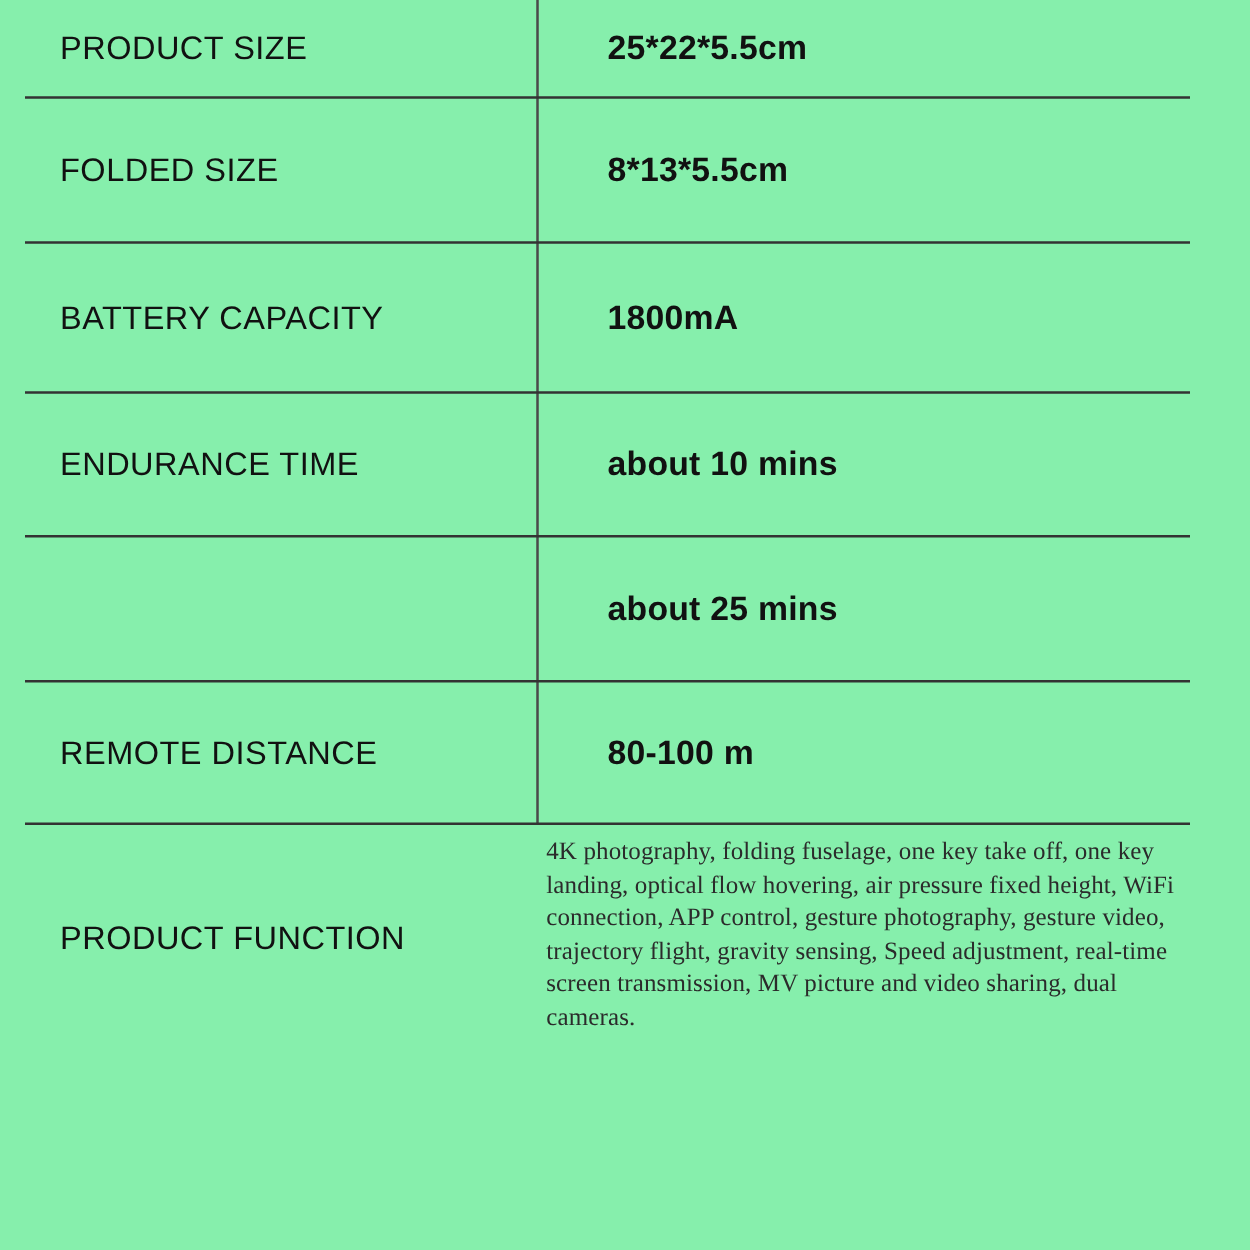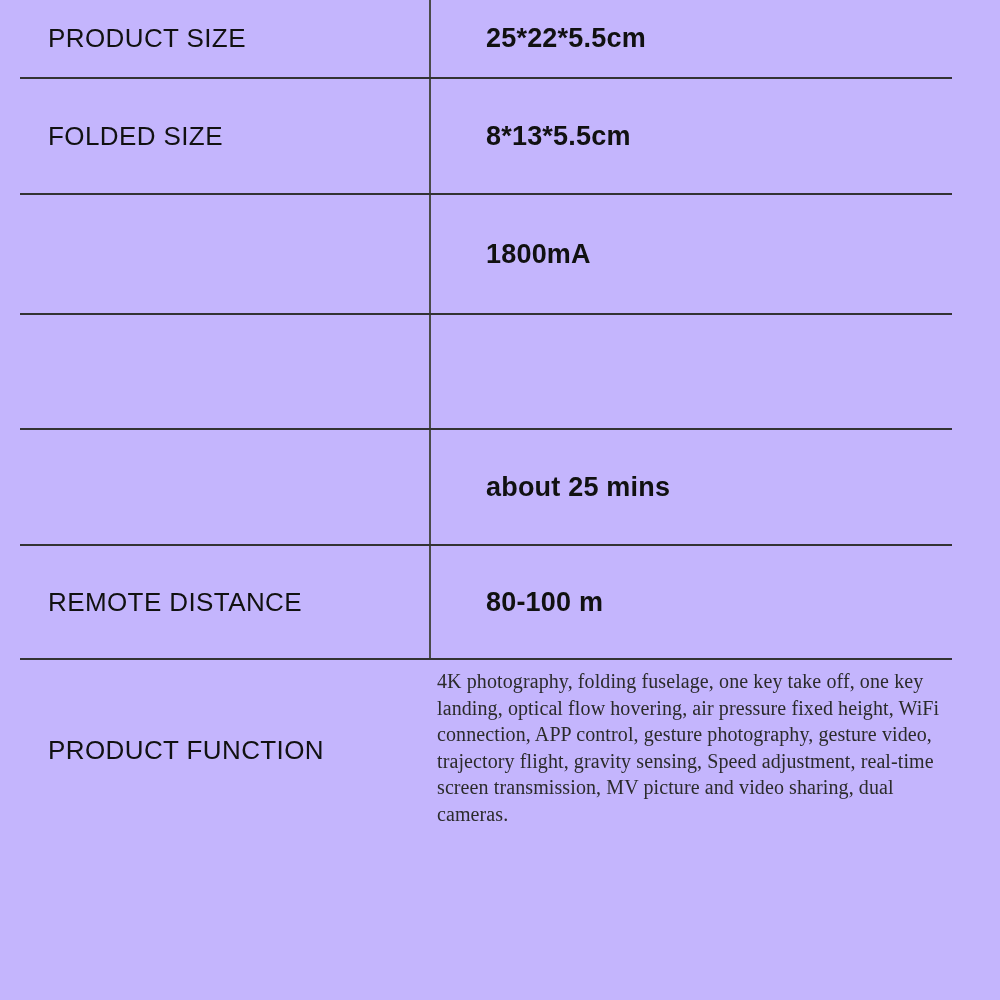--- a/index.html
+++ b/index.html
@@ -13,21 +13,21 @@
     height: 1000px;
     overflow: hidden;
     font-family: "Liberation Sans", sans-serif;
     -webkit-font-smoothing: antialiased;
   }
 
   #spec-sheet {
     position: relative;
     width: 1000px;
     height: 1000px;
-    background: #c4b5fd;
+    background: #86efac;
   }
 
   
   .spec-table {
     position: absolute;
     left: 0;
     top: 0;
     width: 1000px;
     height: 840px;
   }
@@ -134,24 +134,29 @@
     </div>
     <div class="hrule" style="top:77px;"></div>
 
     <div class="spec-row" style="top:79px;height:114px;">
       <div class="cell-label">FOLDED SIZE</div>
       <div class="cell-value">8*13*5.5cm</div>
     </div>
     <div class="hrule" style="top:193px;"></div>
 
     <div class="spec-row" style="top:195px;height:118px;">
+      <div class="cell-label">BATTERY CAPACITY</div>
       <div class="cell-value">1800mA</div>
     </div>
     <div class="hrule" style="top:313px;"></div>
 
+    <div class="spec-row" style="top:315px;height:113px;">
+      <div class="cell-label">ENDURANCE TIME</div>
+      <div class="cell-value">about 10 mins</div>
+    </div>
     <div class="hrule" style="top:428px;"></div>
 
     <div class="spec-row" style="top:430px;height:114px;">
       <div class="cell-value">about 25 mins</div>
     </div>
     <div class="hrule" style="top:544px;"></div>
 
     <div class="spec-row" style="top:546px;height:112px;">
       <div class="cell-label">REMOTE DISTANCE</div>
       <div class="cell-value">80-100 m</div>

